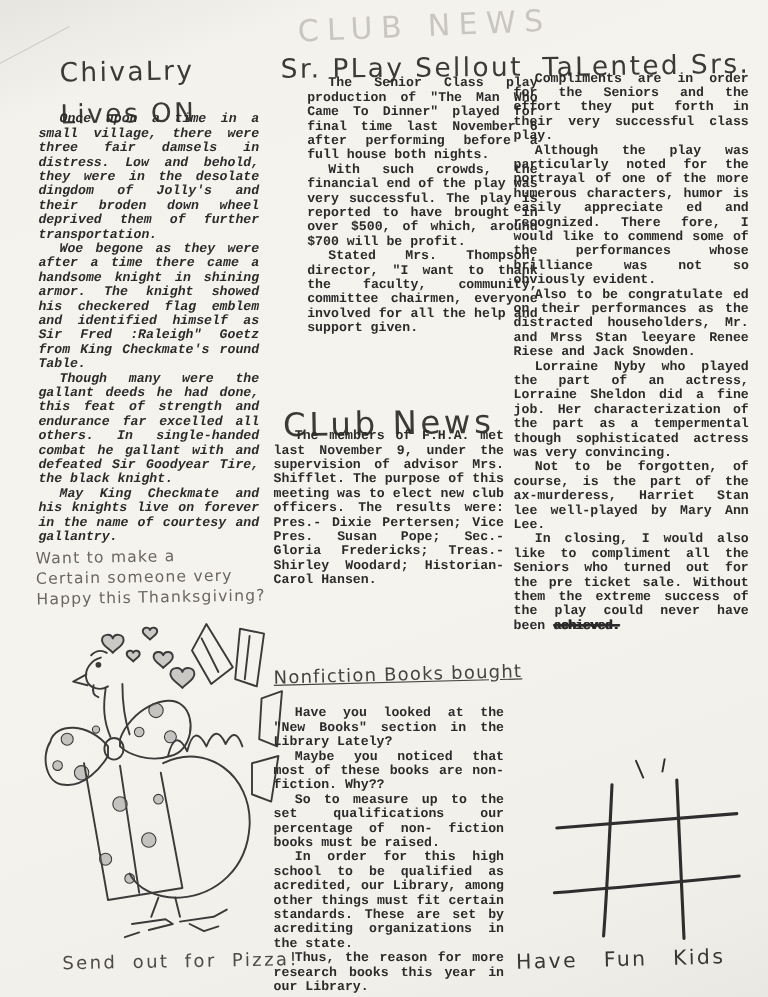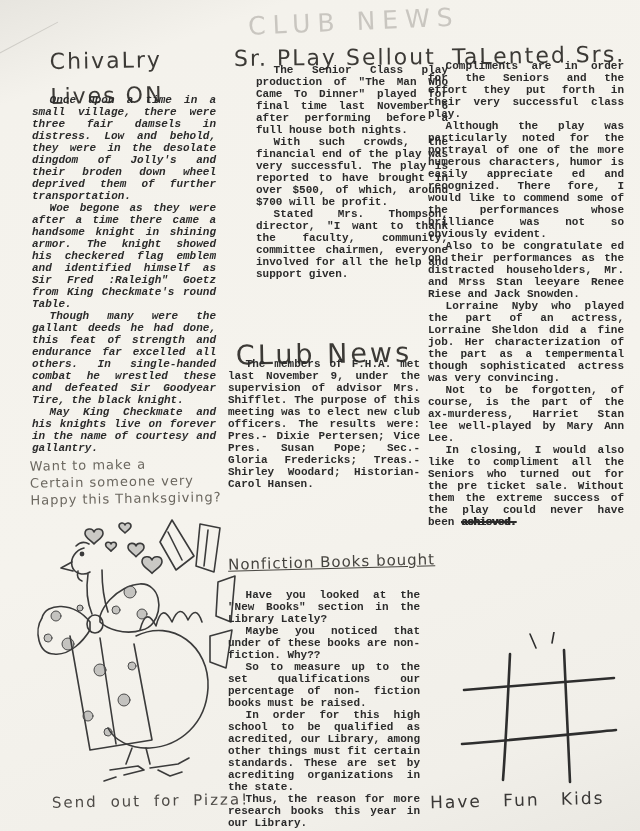--- a/index.html
+++ b/index.html
@@ -53,21 +53,21 @@
 
   <div class="ghost">CLUB NEWS</div>
 
   <h1 class="headline hw hl-chivalry">
     <span>ChivaLry</span><br>
     <span>Lives ON</span>
   </h1>
   <div class="type col1-article">
     <p>Once upon a time in a small village, there were three fair damsels in distress. Low and behold, they were in the desolate dingdom of Jolly's and their broden down wheel deprived them of further transportation.</p>
     <p>Woe begone as they were after a time there came a handsome knight in shining armor. The knight showed his checkered flag emblem and identified himself as Sir Fred :Raleigh" Goetz from King Checkmate's round Table.</p>
-    <p>Though many were the gallant deeds he had done, this feat of strength and endurance far excelled all others. In single-handed combat he wrestled these and defeated Sir Goodyear Tire, the black knight.</p>
+    <p>Though many were the gallant deeds he had done, this feat of strength and endurance far excelled all others. In single-handed combat he gallant with and defeated Sir Goodyear Tire, the black knight.</p>
     <p>May King Checkmate and his knights live on forever in the name of courtesy and gallantry.</p>
   </div>
   <div class="pencil-note">
     <div>Want to make a</div>
     <div>Certain someone very</div>
     <div>Happy this Thanksgiving?</div>
   </div>
 
   <svg class="turkey" width="225" height="265" viewBox="0 0 225 265" fill="none" stroke="#3b3b3b" stroke-width="1.6" stroke-linecap="round" stroke-linejoin="round">
 
@@ -138,21 +138,21 @@
   </div>
 
   <h2 class="headline hw hl-clubnews">CLub News</h2>
   <div class="type col2-club">
     <p>The members of F.H.A. met last November 9, under the supervision of advisor Mrs. Shifflet. The purpose of this meeting was to elect new club officers. The results were: Pres.- Dixie Pertersen; Vice Pres. Susan Pope; Sec.- Gloria Fredericks; Treas.-Shirley Woodard; Historian- Carol Hansen.</p>
   </div>
 
   <h3 class="headline hw hl-nonfiction">Nonfiction Books bought</h3>
   <div class="type col2-nonfiction">
     <p>Have you looked at the "New Books" section in the Library Lately?</p>
-    <p>Maybe you noticed that under of these books are non-fiction. Why??</p>
+    <p>Maybe you noticed that most of these books are non-fiction. Why??</p>
     <p>So to measure up to the set qualifications our percentage of non- fiction books must be raised.</p>
     <p>In order for this high school to be qualified as acredited, our Library, among other things must fit certain standards. These are set by acrediting organizations in the state.</p>
     <p>Thus, the reason for more research books this year in our Library.</p>
   </div>
 
   <h1 class="headline hw hl-talented">TaLented Srs.</h1>
   <div class="type col3-article">
     <p>Compliments are in order for the Seniors and the effort they put forth in their very successful class play.</p>
     <p>Although the play was particularly noted for the portrayal of one of the more humerous characters, humor is easily appreciate ed and recognized. There fore, I would like to commend some of the performances whose brilliance was not so obviously evident.</p>
     <p>Also to be congratulate ed on their performances as the distracted householders, Mr. and Mrss Stan leeyare Renee Riese and Jack Snowden.</p>

